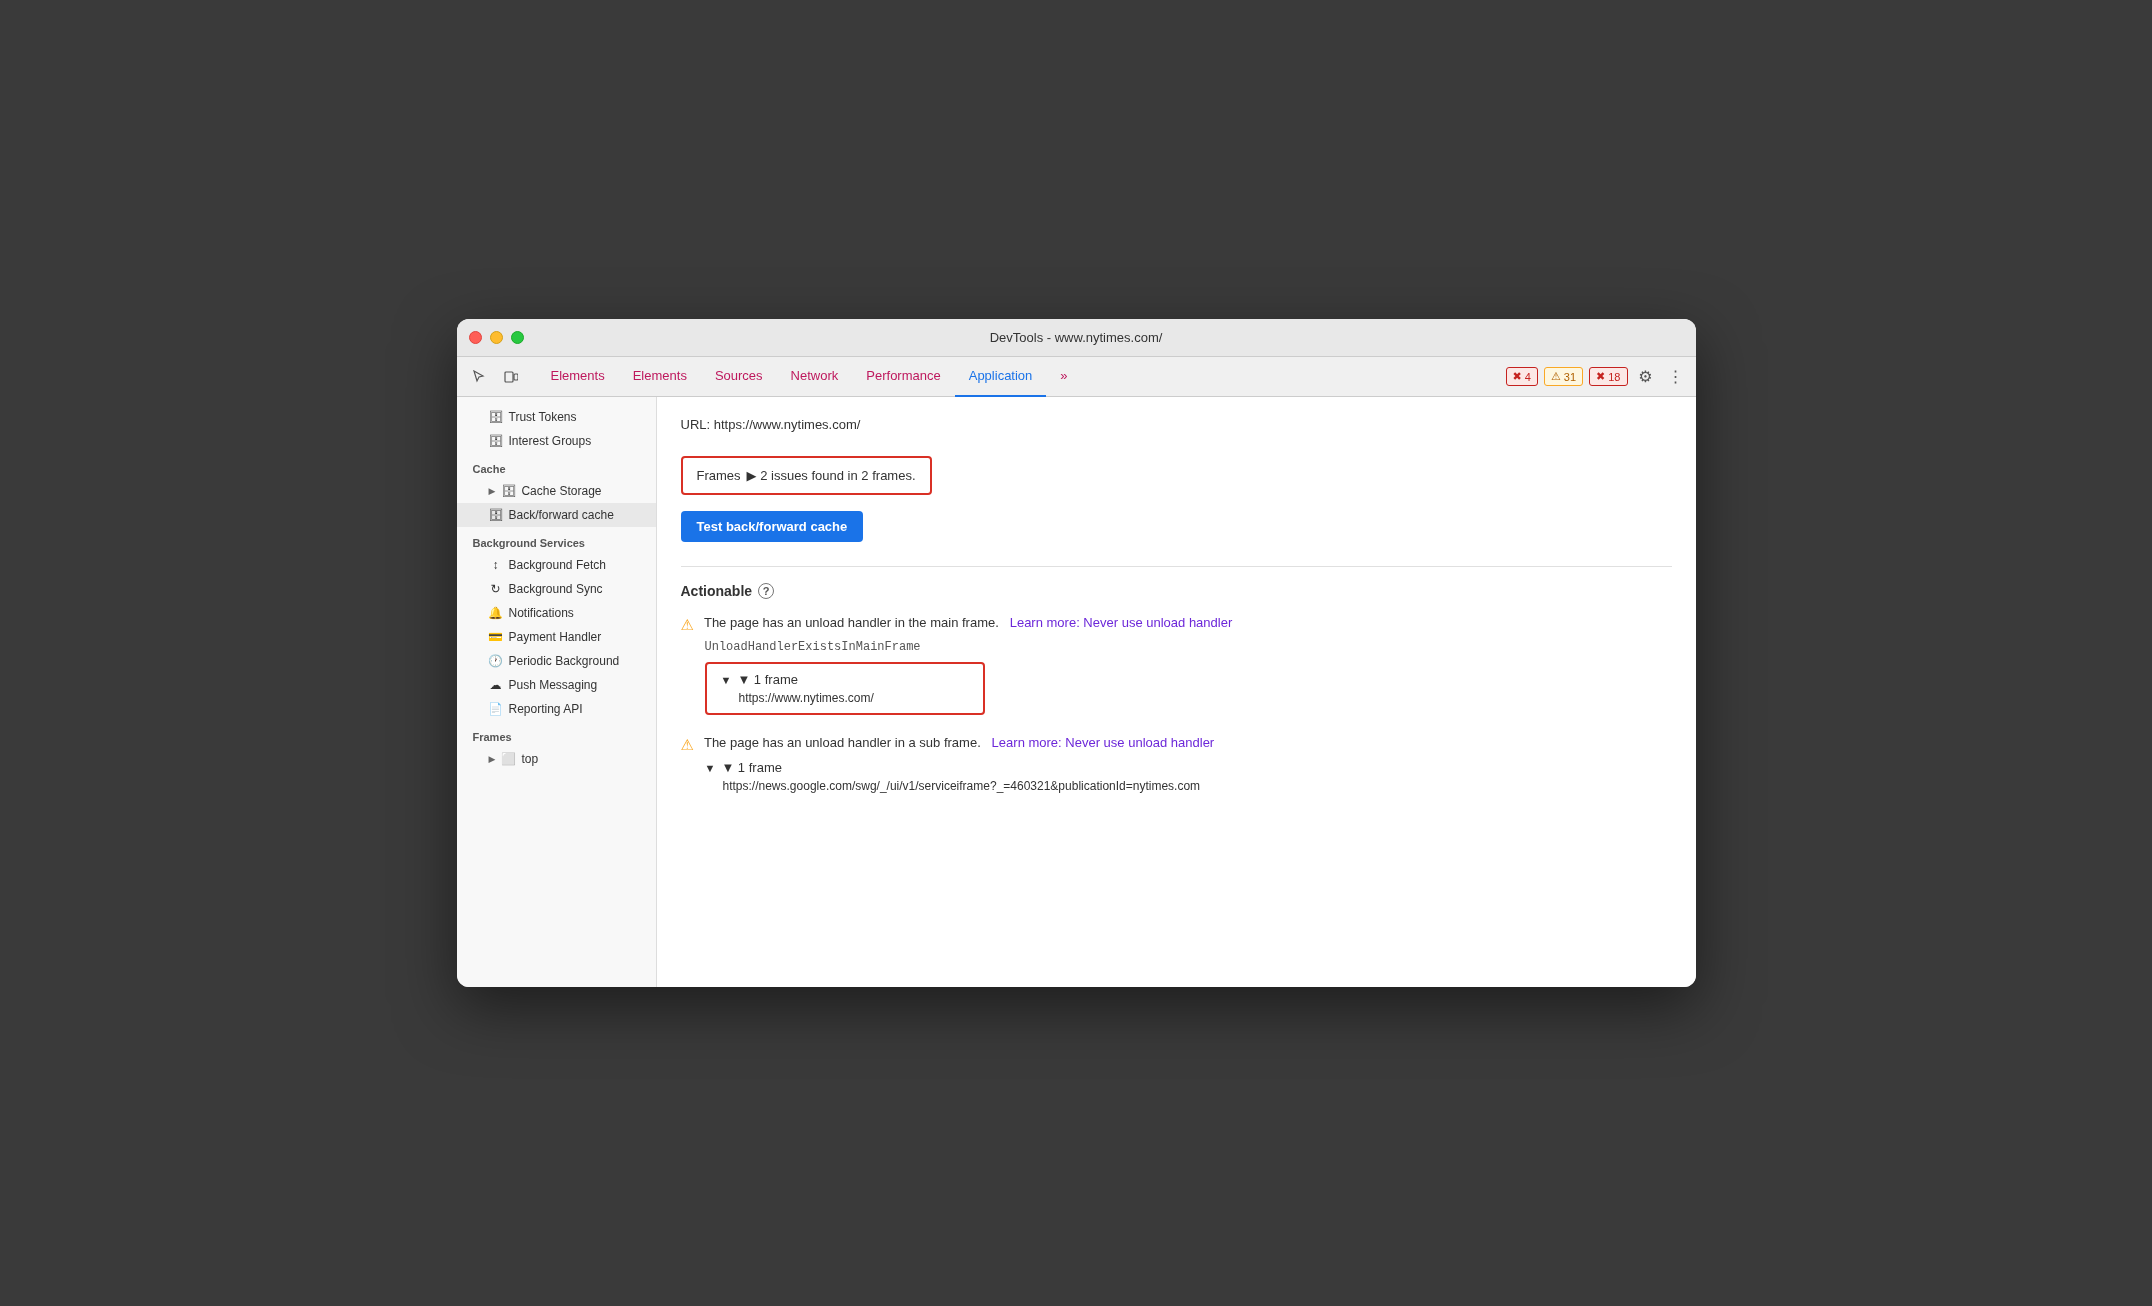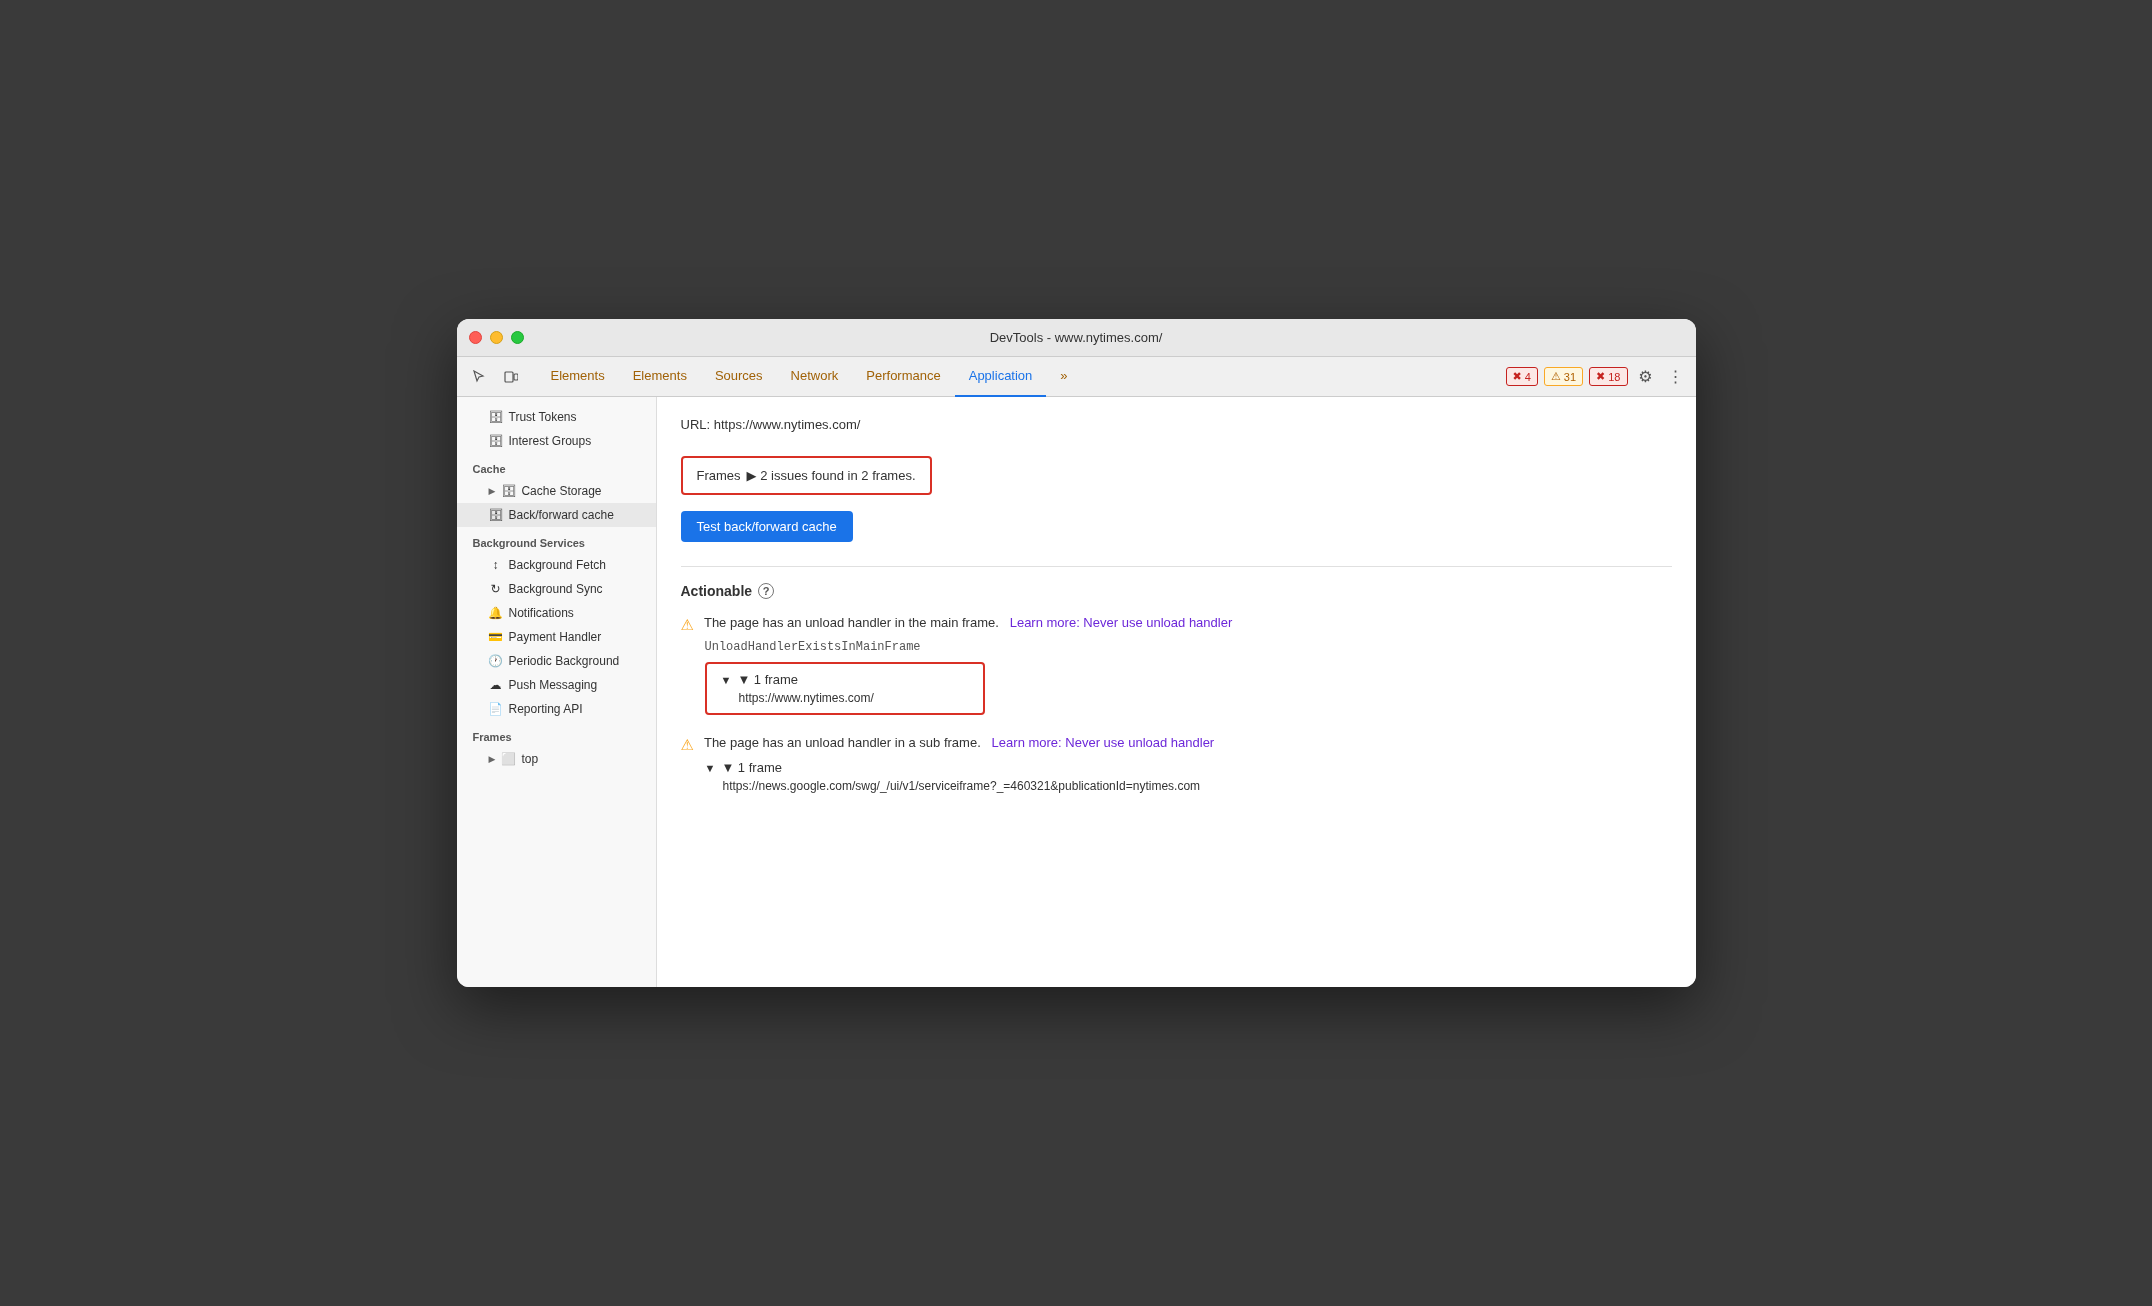--- a/index.html
+++ b/index.html
@@ -79,21 +79,21 @@
       display: flex;
       gap: 0;
       flex: 1;
     }
     .tab {
       padding: 0 14px;
       height: 40px;
       display: flex;
       align-items: center;
       font-size: 13px;
-      color: #a16207;
+      color: #be185d;
       cursor: pointer;
       border-bottom: 2px solid transparent;
       white-space: nowrap;
     }
     .tab.active {
       color: #1a73e8;
       border-bottom: 2px solid #1a73e8;
       font-weight: 500;
     }
     .toolbar-right {
@@ -207,21 +207,21 @@
     .frames-box-label { font-weight: 500; }
     .test-btn {
       background: #1a73e8;
       color: white;
       border: none;
       border-radius: 4px;
       padding: 8px 16px;
       font-size: 13px;
       cursor: pointer;
       margin-bottom: 20px;
-      font-weight: 400;
+      font-weight: 700;
     }
     .divider {
       border: none;
       border-top: 1px solid #e0e0e0;
       margin: 4px 0 16px 0;
     }
     .actionable-header {
       display: flex;
       align-items: center;
       gap: 6px;

